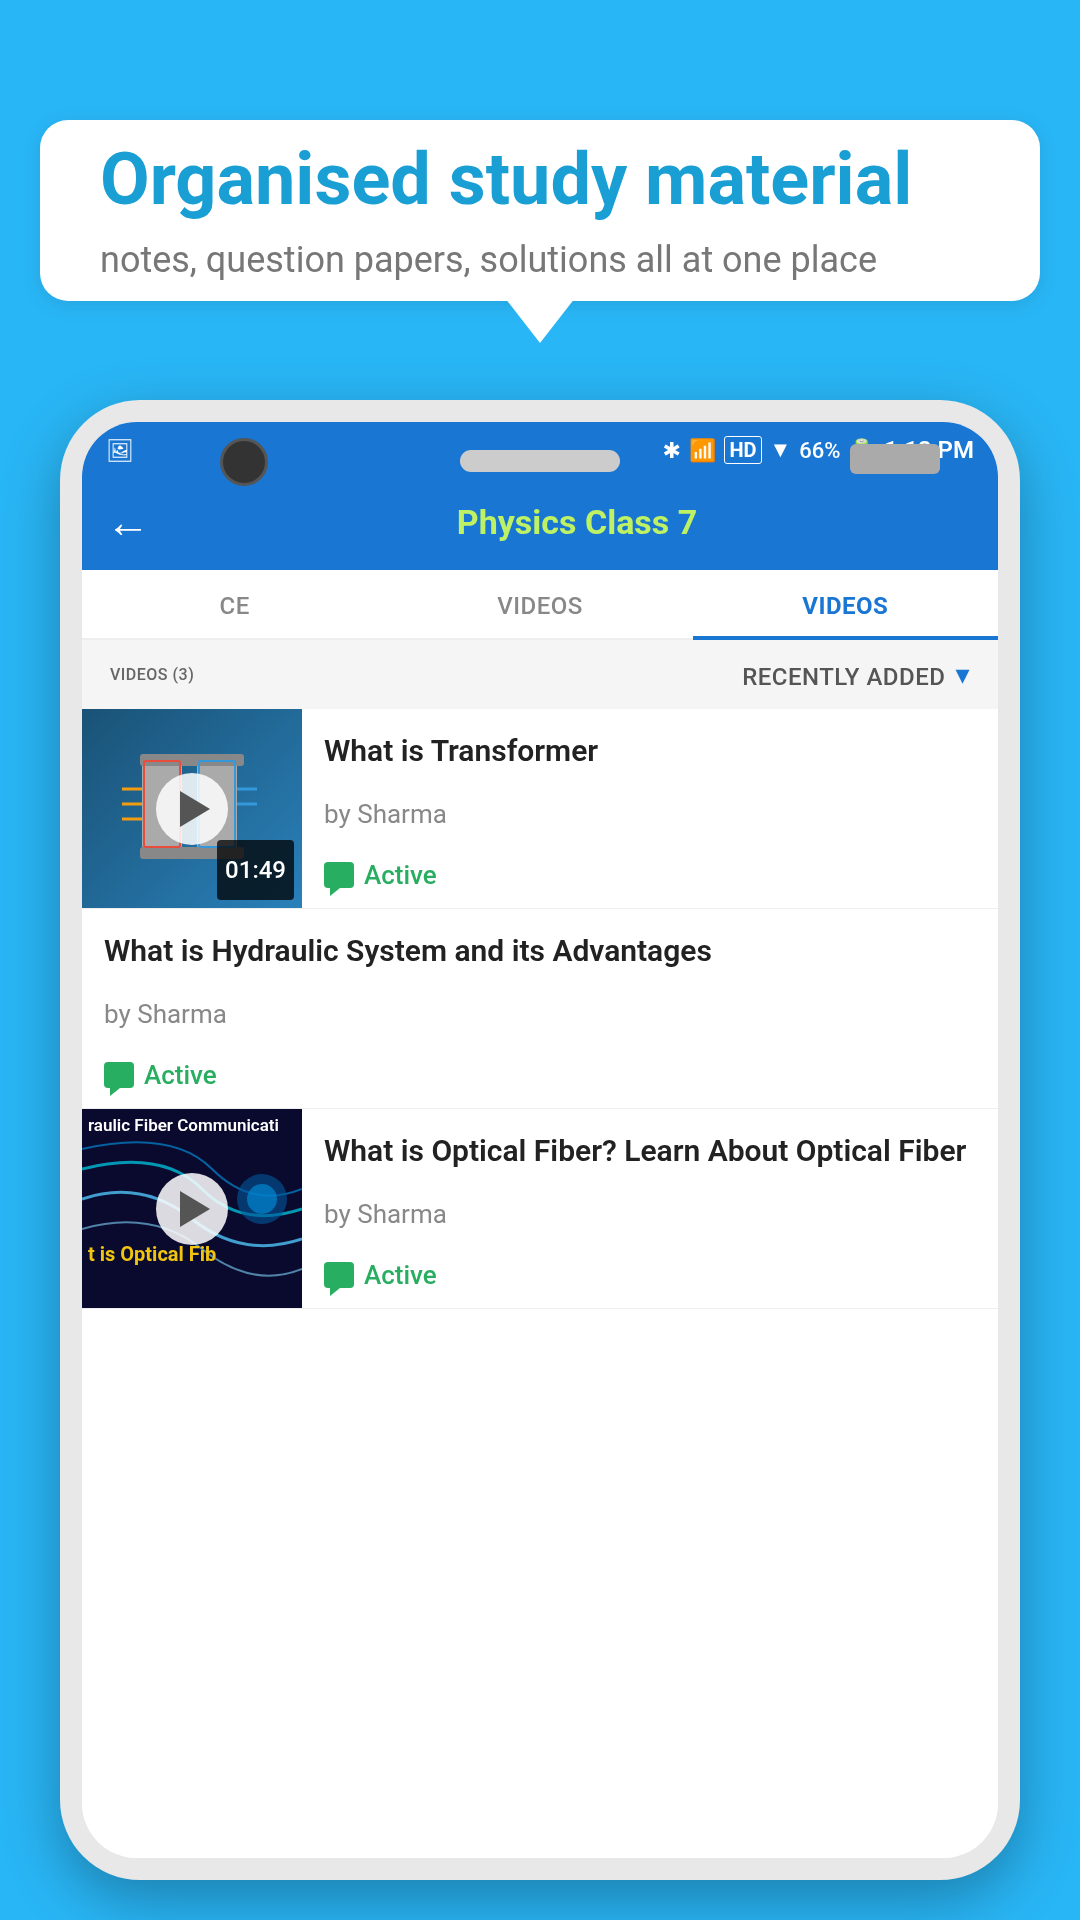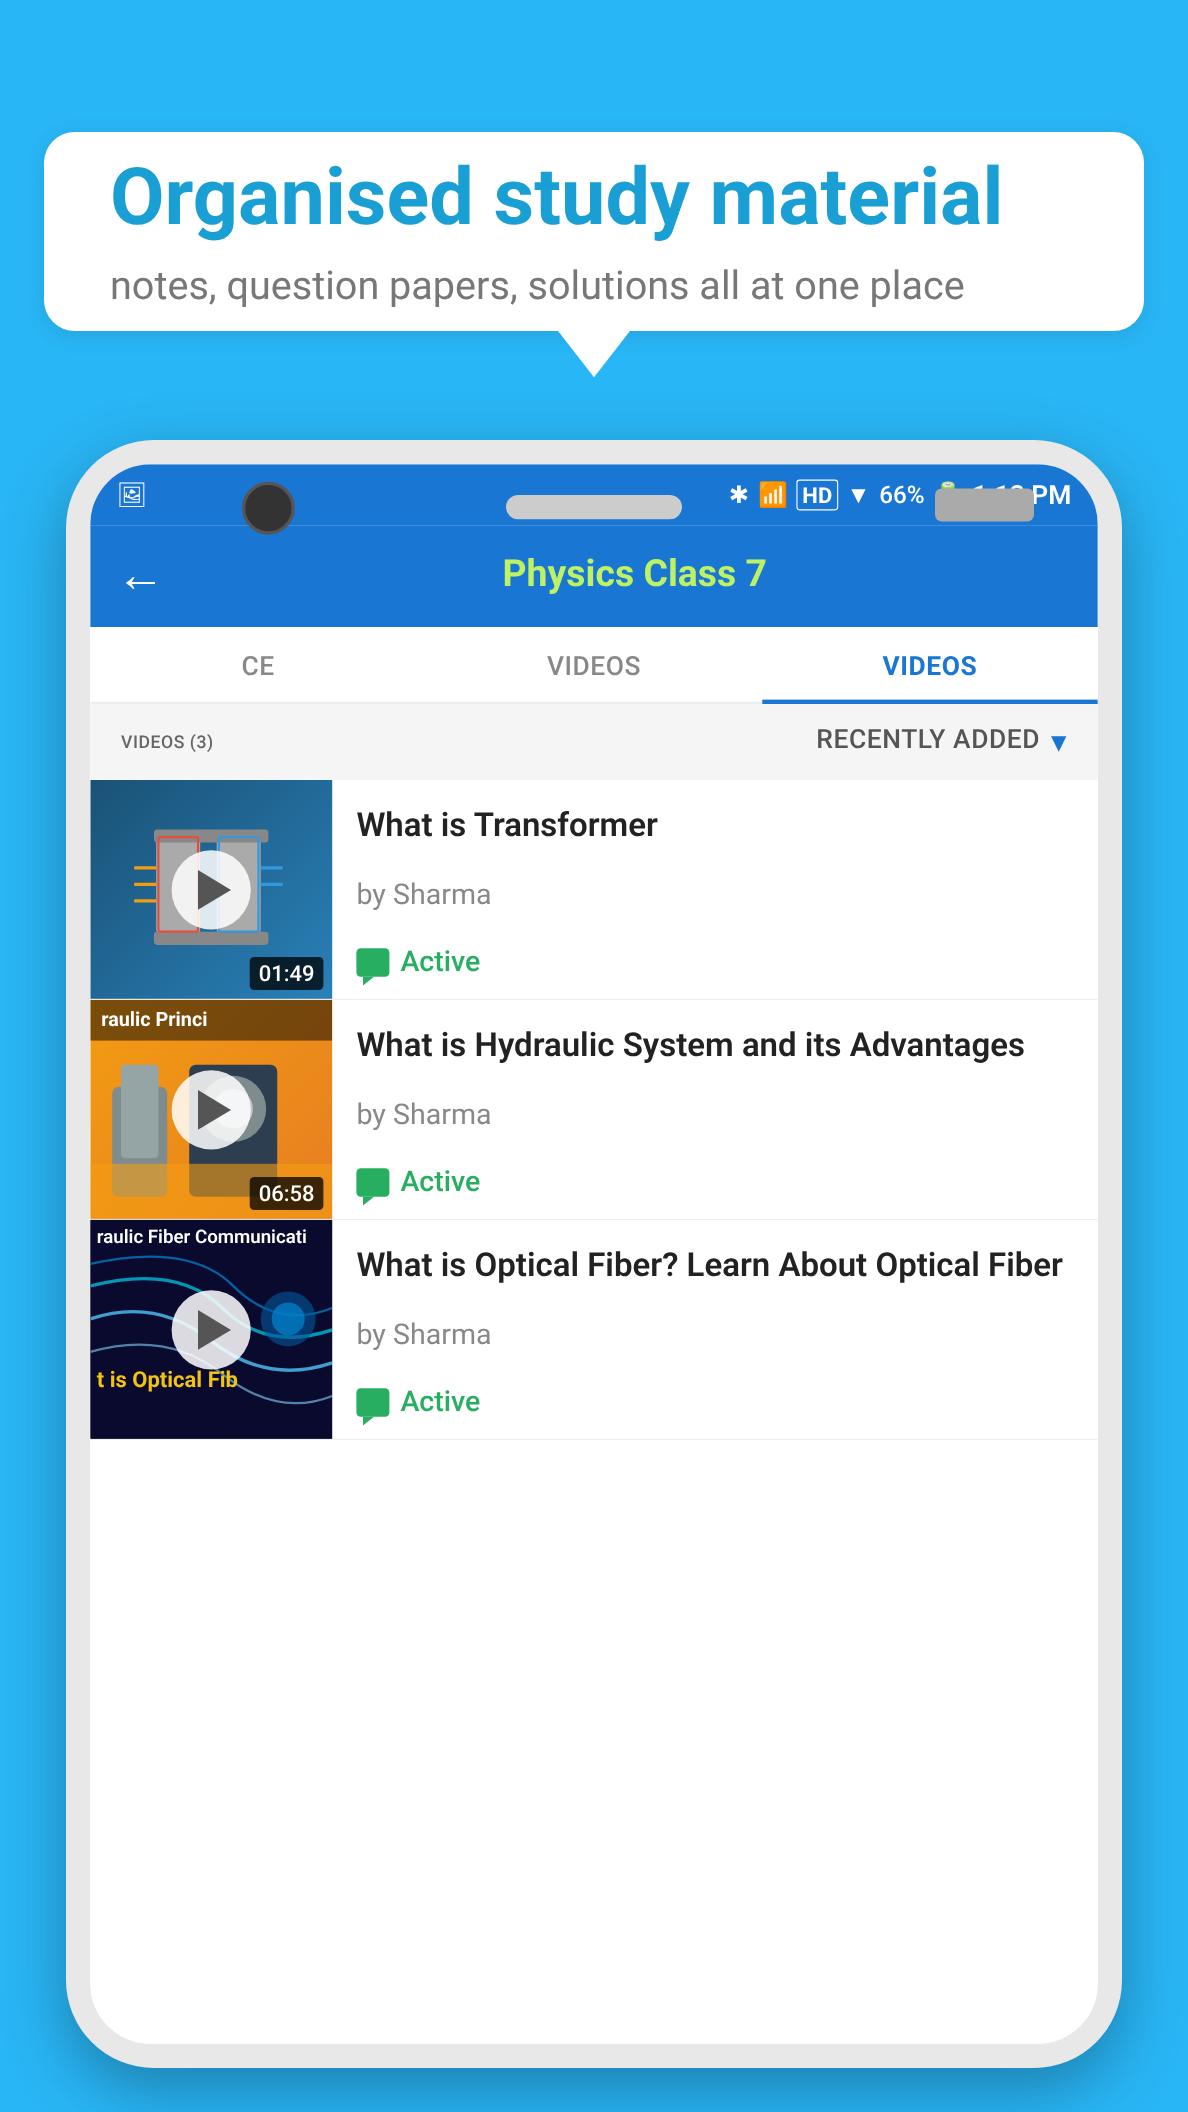--- a/index.html
+++ b/index.html
@@ -240,21 +240,21 @@
 
     .filter-count {
       font-size: 16px;
       color: #666;
       font-weight: 500;
       letter-spacing: 0.5px;
     }
 
     .filter-sort {
       display: flex;
-      align-items: flex-start;
+      align-items: flex-end;
       gap: 10px;
       font-size: 24px;
       color: #555;
       font-weight: 500;
       letter-spacing: 0.5px;
       cursor: pointer;
     }
 
     .dropdown-arrow {
       color: #1976d2;
@@ -321,22 +321,22 @@
       border-left: 30px solid #555;
       margin-left: 6px;
     }
 
     .video-duration {
       position: absolute;
       bottom: 8px;
       right: 8px;
       background: rgba(0,0,0,0.75);
       color: white;
-      font-size: 20px;
-      padding: 3px 8px;
+      font-size: 24px;
+      padding: 16px 8px;
       border-radius: 4px;
       font-weight: 500;
     }
 
     .video-info {
       flex: 1;
       padding: 22px 22px 18px;
       display: flex;
       flex-direction: column;
       justify-content: space-between;
@@ -477,44 +477,20 @@
             <div class="video-title">What is  Transformer</div>
             <div class="video-author">by Sharma</div>
             <div class="video-status">
               <span class="status-chat-icon"></span>
               <span>Active</span>
             </div>
           </div>
         </div>
 
         <div class="video-item">
-          <div class="video-thumbnail thumbnail-2">
-            <div style="position:absolute;inset:0;overflow:hidden;">
-
-              <div style="position:absolute;top:0;left:0;right:0;background:rgba(0,0,0,0.5);padding:8px 10px;">
-                <span style="color:white;font-size:18px;font-weight:700;">raulic Princi</span>
-              </div>
-              <svg width="220" height="200" style="position:absolute;bottom:0;left:0;" viewBox="0 0 220 200">
-
-                <rect x="20" y="80" width="50" height="100" fill="#7f8c8d" rx="6"></rect>
-                <rect x="28" y="60" width="34" height="85" fill="#95a5a6" rx="4"></rect>
-                <rect x="90" y="60" width="80" height="120" fill="#2c3e50" rx="6"></rect>
-                <circle cx="130" cy="100" r="30" fill="#7f8c8d"></circle>
-                <circle cx="130" cy="100" r="18" fill="#bdc3c7"></circle>
-
-                <rect x="0" y="150" width="220" height="50" fill="#f39c12" opacity="0.6"></rect>
-              </svg>
-            </div>
-            <div class="thumb-overlay">
-              <div class="play-btn">
-                <div class="play-triangle"></div>
-              </div>
-            </div>
-            <div class="video-duration">06:58</div>
-          </div>
           <div class="video-info">
             <div class="video-title">What is Hydraulic System and its Advantages</div>
             <div class="video-author">by Sharma</div>
             <div class="video-status">
               <span class="status-chat-icon"></span>
               <span>Active</span>
             </div>
           </div>
         </div>
 

